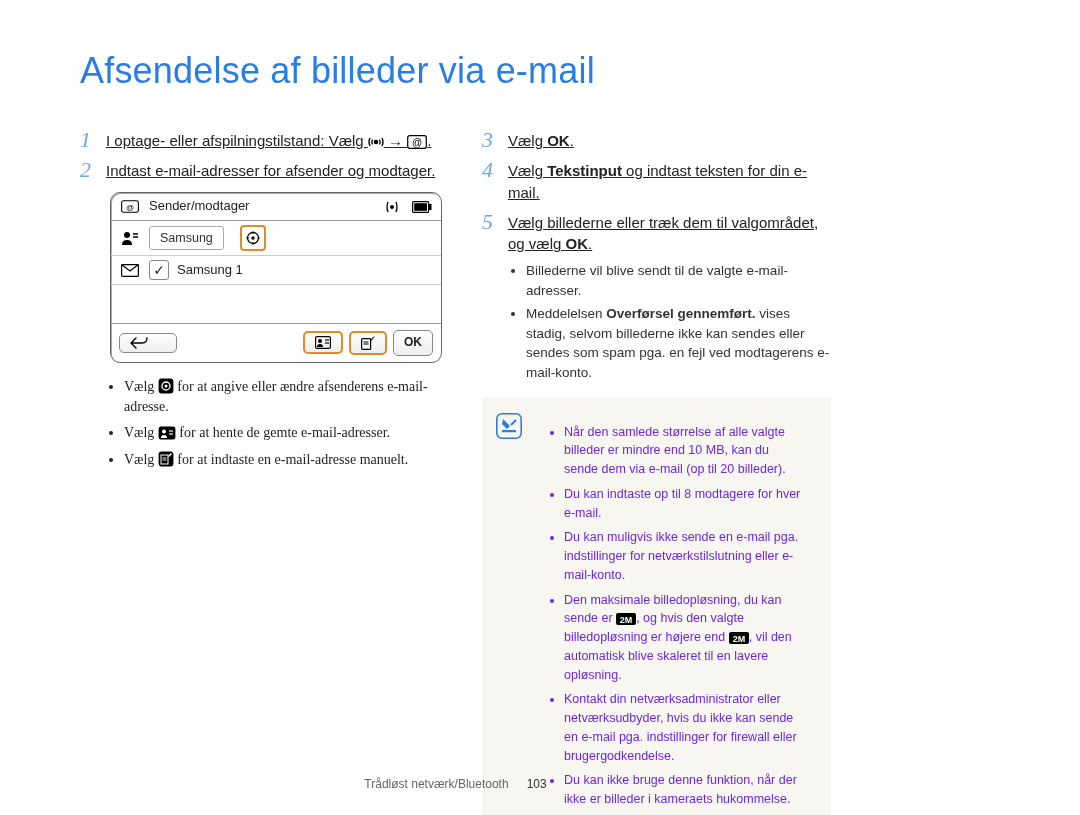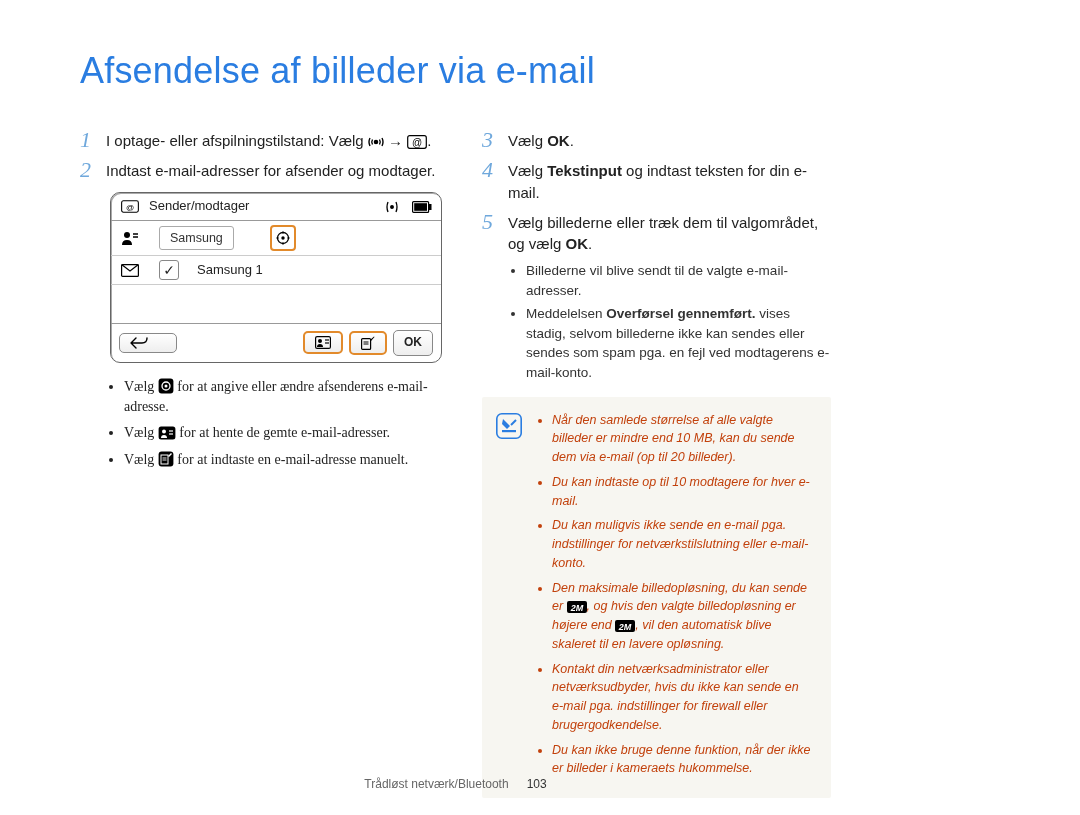--- a/index.html
+++ b/index.html
@@ -47,20 +47,21 @@
     color: #6fa8dc;
     width: 26px;
     flex-shrink: 0;
     line-height: 1.1;
     font-weight: 400;
   }
   .step-body {
     flex: 1;
     font-size: 15px;
     padding-top: 2px;
+    text-decoration: underline;
   }
   .step-body b { font-weight: 700; }
   ul.bullets {
     list-style: disc;
     padding-left: 44px;
     margin: 6px 0 8px 0;
     color: #333;
     font-size: 13.5px;
   }
   ul.bullets li {
@@ -86,21 +87,21 @@
     align-items: center;
     padding: 4px 8px;
     border-bottom: 1px solid #999;
     gap: 8px;
   }
   .cam-top .grow { flex: 1; }
   .cam-row {
     display: flex;
     align-items: center;
     padding: 4px 8px;
-    gap: 18px;
+    gap: 8px;
   }
   .cam-row.sep { border-bottom: 1px solid #ccc; }
   .cam-label-chip {
     border: 1px solid #aaa;
     border-radius: 3px;
     padding: 2px 10px;
     background: #fff;
     font-size: 12.5px;
     color: #333;
   }
@@ -167,25 +168,24 @@
     padding: 14px 18px 14px 14px;
     margin-top: 14px;
   }
   .notebox .icon {
     flex-shrink: 0;
     padding-top: 2px;
   }
   .notebox ul {
     list-style: disc;
     padding-left: 18px;
-    margin: 0;
+    margin: 12px;
     font-size: 12.5px;
-    color: #c2410c;
+    color: #6d28d9;
     line-height: 1.5;
-    font-style: italic;
   }
   .notebox li { margin-bottom: 6px; }
 
   .footer {
     position: absolute;
     bottom: 24px;
     left: 0;
     width: 100%;
     text-align: center;
     font-size: 12px;
@@ -399,21 +399,21 @@
               <rect x="0.8" y="0.8" width="24.4" height="24.4" rx="5" fill="none" stroke="#2a7de1" stroke-width="1.6"></rect>
               <path d="M6 6 L20 20 M13 5 L13 12 M6 13 L20 13" stroke="none"></path>
               <path d="M7 5 L19 19 M19 7 L14 12" stroke="none"></path>
               <path d="M7 6 L14 13 L11 16 L6 11 Z" fill="#2a7de1"></path>
               <path d="M15 12 L20 7" stroke="#2a7de1" stroke-width="2"></path>
               <rect x="6" y="17" width="14" height="2.2" fill="#2a7de1"></rect>
             </svg>
         </div>
         <ul>
           <li>Når den samlede størrelse af alle valgte billeder er mindre end 10 MB, kan du sende dem via e-mail (op til 20 billeder).</li>
-          <li>Du kan indtaste op til 10 modtagere for hver e-mail.</li>
+          <li>Du kan indtaste op til 8 modtagere for hver e-mail.</li>
           <li>Du kan muligvis ikke sende en e-mail pga. indstillinger for netværkstilslutning eller e-mail-konto.</li>
           <li id="note2m">Den maksimale billedopløsning, du kan sende er <span class="inline-icon">
                 <svg width="20" height="12" viewBox="0 0 20 12">
                   <rect x="0" y="0" width="20" height="12" rx="2" fill="#000"></rect>
                   <text x="10" y="9.5" text-anchor="middle" font-size="9" font-family="Arial" font-weight="700" fill="#fff">2M</text>
                 </svg>
               </span>, og hvis den valgte billedopløsning er højere end <span class="inline-icon">
                 <svg width="20" height="12" viewBox="0 0 20 12">
                   <rect x="0" y="0" width="20" height="12" rx="2" fill="#000"></rect>
                   <text x="10" y="9.5" text-anchor="middle" font-size="9" font-family="Arial" font-weight="700" fill="#fff">2M</text>

